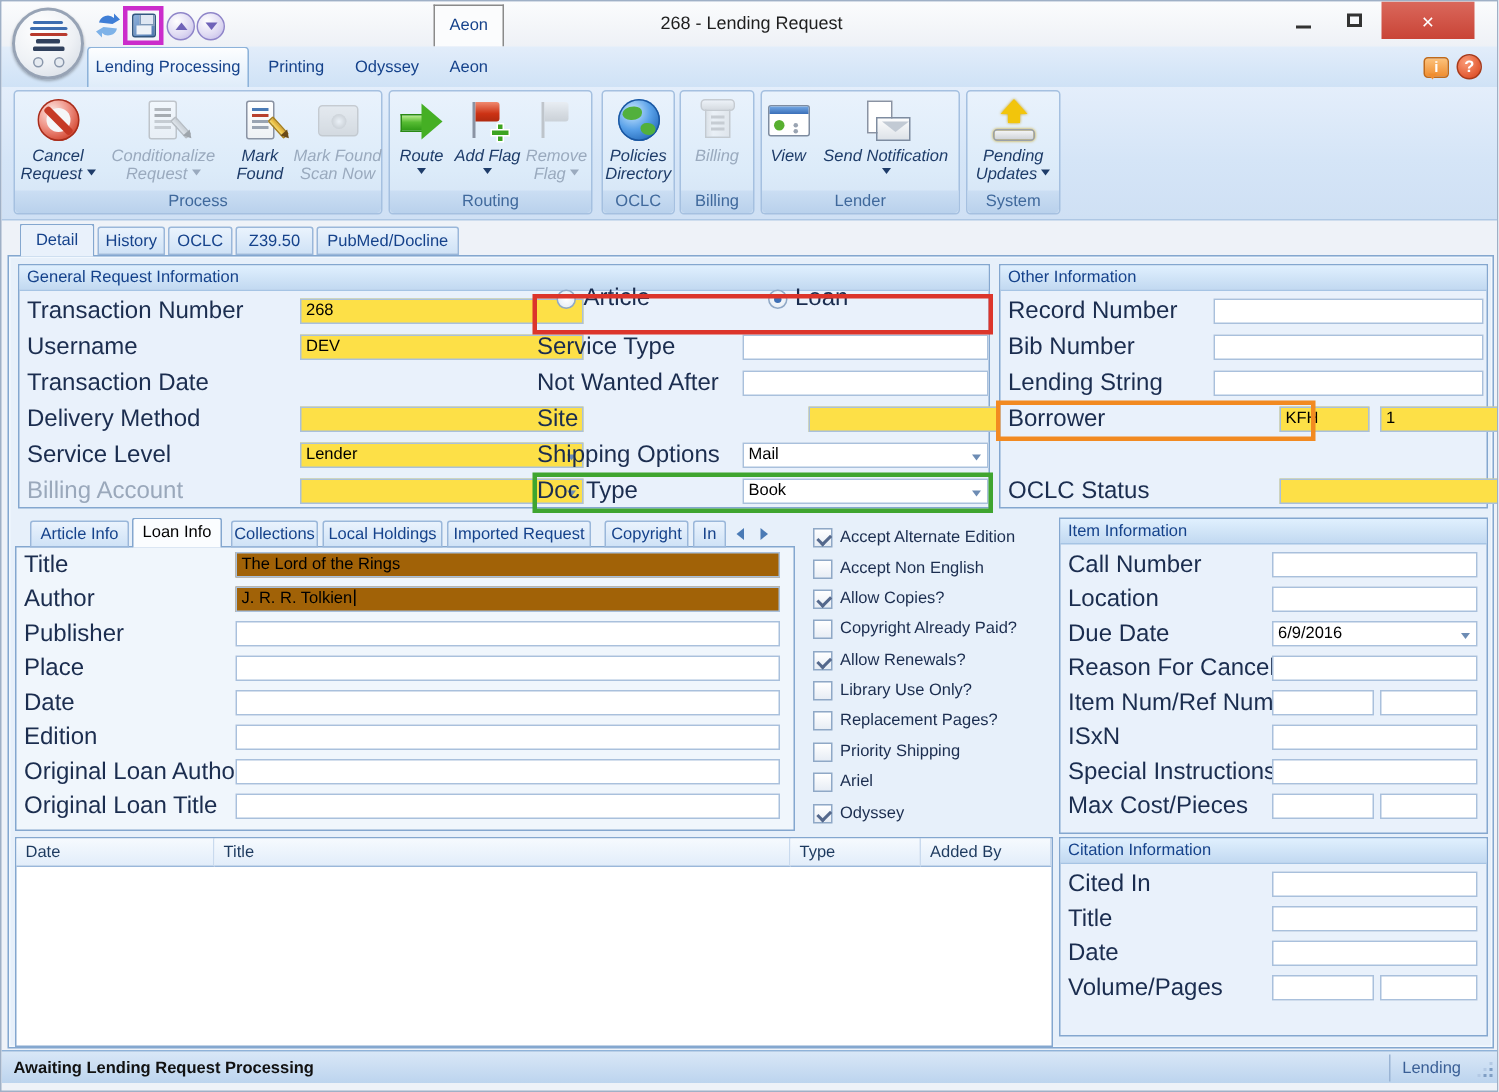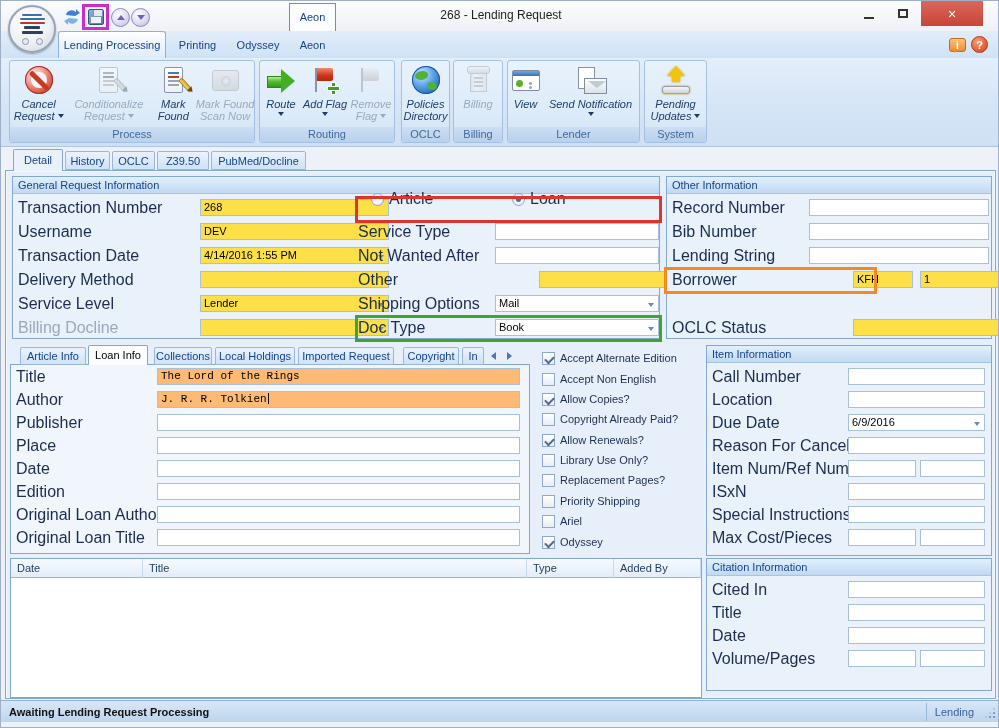--- a/index.html
+++ b/index.html
@@ -100,21 +100,21 @@
   .dtab.active{top:0;height:22px;line-height:21px;background:#e9f1fb;border-color:#84a7cf;border-bottom:none;z-index:6;color:#15428b;}
   
   .main{position:absolute;left:4px;top:169px;width:991px;height:529px;border:1px solid #84a7cf;background:#e7f0fa;box-shadow:inset 0 0 0 1px #f2f8fe;}
   .gbox{position:absolute;border:1px solid #84a7cf;background:#e9f1fb;}
   .ghead{height:17px;background:linear-gradient(#e0f0fe,#c2d9f1);border-bottom:1px solid #a6c4e4;color:#15428b;font-size:11px;line-height:16px;padding-left:5px;}
   .frow{position:absolute;left:0;right:0;height:19px;}
   .flbl{position:absolute;font-size:16px;color:#1b2d4f;line-height:17px;white-space:nowrap;}
   .flbl.dis{color:#9aa8bb;}
   .fld{position:absolute;height:17px;border:1px solid #a9c0dc;background:#fff;font-size:11px;line-height:15px;padding:0 3px;color:#000;overflow:hidden;white-space:nowrap;}
   .fld.dis{background:#fde047;margin-left:44px;}
-  .fld.yel{background:#fdba74;font-family:Liberation Mono, monospace;}
+  .fld.yel{background:#a16207;}
   .dd::after{content:"";position:absolute;right:4px;top:7px;border:3px solid transparent;border-top:4px solid #6d8cb4;}
   .dots{position:absolute;right:3px;top:-2px;color:#3f6aa5;font-weight:bold;}
   .rf{position:absolute;right:3px;top:0;color:#3f7ed6;font-size:11px;}
   .caret{display:inline-block;width:1px;height:11px;background:#000;vertical-align:-2px;margin-left:1px;}
   .radio{position:absolute;width:13px;height:13px;border:1px solid #8fa8c6;border-radius:50%;background:radial-gradient(#fff,#dfe8f2);}
   .radio.sel::after{content:"";position:absolute;left:3px;top:3px;width:5px;height:5px;border-radius:50%;background:#3f6fb4;}
   .hlred{position:absolute;left:342px;top:19px;width:307px;height:27px;border:3px solid #dc352b;z-index:8;}
   .hlgreen{position:absolute;left:342px;top:138px;width:307px;height:27px;border:3px solid #3fa52f;z-index:8;}
   .hlorange{position:absolute;left:-3px;top:90px;width:213px;height:27px;border:3px solid #f28a21;z-index:8;}
   
@@ -344,51 +344,50 @@
       <div class="frow" style="top:22px">
         <span class="flbl" style="left:5px">Transaction Number</span>
         <div class="fld dis" style="left:143px;width:189px">268</div>
       </div>
       <div class="frow" style="top:46px">
         <span class="flbl" style="left:5px">Username</span>
         <div class="fld dis" style="left:143px;width:189px">DEV</div>
       </div>
       <div class="frow" style="top:70px">
         <span class="flbl" style="left:5px">Transaction Date</span>
-        <div class="fld dis dd" style="left:143px;width:189px">4/14/2016 1:55 PM</div>
       </div>
       <div class="frow" style="top:94px">
         <span class="flbl" style="left:5px">Delivery Method</span>
         <div class="fld dis" style="left:143px;width:189px"></div>
       </div>
       <div class="frow" style="top:118px">
         <span class="flbl" style="left:5px">Service Level</span>
         <div class="fld dis dd" style="left:143px;width:189px">Lender</div>
       </div>
       <div class="frow" style="top:142px">
-        <span class="flbl dis" style="left:5px">Billing Docline</span>
+        <span class="flbl dis" style="left:5px">Billing Account</span>
         <div class="fld dis dd" style="left:143px;width:189px"></div>
       </div>
 
       <div class="frow" style="top:13px">
         <span class="radio" style="left:358px;top:3px"></span>
         <span class="flbl" style="left:376px">Article</span>
         <span class="radio sel" style="left:499px;top:3px"></span>
         <span class="flbl" style="left:517px">Loan</span>
       </div>
       <div class="frow" style="top:46px">
         <span class="flbl" style="left:345px">Service Type</span>
         <div class="fld" style="left:482px;width:164px"></div>
       </div>
       <div class="frow" style="top:70px">
         <span class="flbl" style="left:345px">Not Wanted After</span>
         <div class="fld" style="left:482px;width:164px"></div>
       </div>
       <div class="frow" style="top:94px">
-        <span class="flbl" style="left:345px">Other</span>
+        <span class="flbl" style="left:345px">Site</span>
         <div class="fld dis" style="left:482px;width:164px"></div>
       </div>
       <div class="frow" style="top:118px">
         <span class="flbl" style="left:345px">Shipping Options</span>
         <div class="fld dd" style="left:482px;width:164px">Mail</div>
       </div>
       <div class="frow" style="top:142px">
         <span class="flbl" style="left:345px">Doc Type</span>
         <div class="fld dd" style="left:482px;width:164px">Book</div>
       </div>

